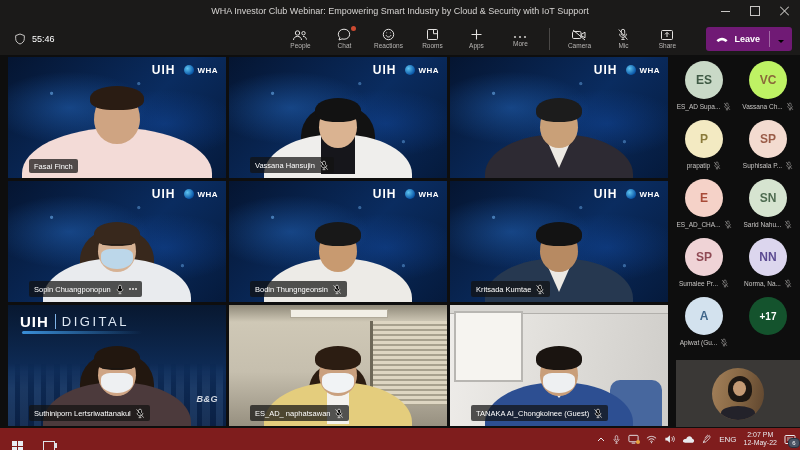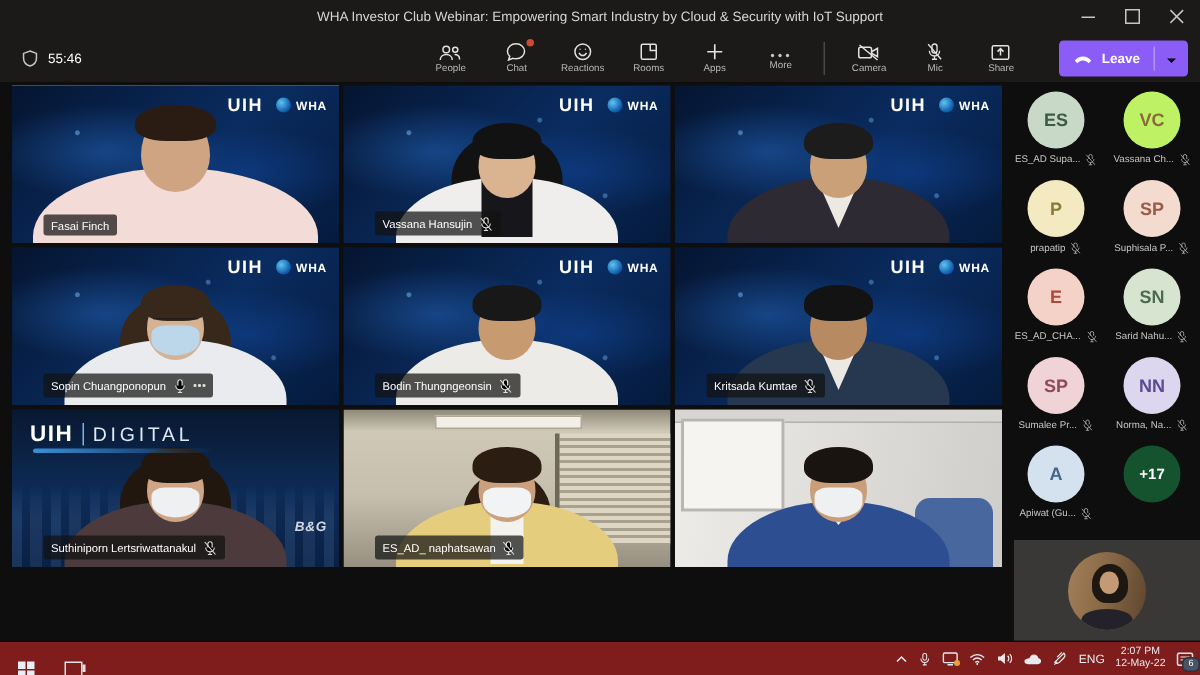--- a/index.html
+++ b/index.html
@@ -27,21 +27,21 @@
   .tbbtn svg{stroke:#e4e2e0;fill:none;}
   .tbbtn .lbl{font-size:6.5px;color:#b8b6b4;}
   .tb-sep{width:1px;height:22px;background:#4a4846;margin:0 6px;}
   .chatdot{position:absolute;top:3px;right:9px;width:5px;height:5px;border-radius:50%;}
   .leavebtn{height:24px;border-radius:3px;display:flex;align-items:center;margin-left:8px;color:#fff;cursor:pointer;}
   .leavebtn .leavemain{display:flex;align-items:center;gap:5px;padding:0 9px;font-size:9px;font-weight:bold;}
   .leavebtn .leavediv{width:1px;height:16px;background:rgba(255,255,255,.35);}
   .leavebtn .leavechev{padding:0 7px;}
   
   .stage{position:absolute;left:0;top:55px;width:800px;height:373px;background:#0e0e0e;}
-  .grid{position:absolute;left:8px;top:2px;width:660px;height:321px;display:grid;
+  .grid{position:absolute;left:8px;top:2px;width:660px;height:369px;display:grid;
         grid-template-columns:repeat(3,1fr);grid-template-rows:repeat(3,1fr);gap:3px;}
   .tile{position:relative;overflow:hidden;background:#06152e;}
   .tile.activeb{outline:2px solid #a79bd0;outline-offset:-2px;}
   
   .bg-navy{position:absolute;inset:0;
     background:
       radial-gradient(ellipse 60% 50% at 28% 42%, rgba(45,125,225,.38), transparent 60%),
       radial-gradient(ellipse 55% 45% at 72% 55%, rgba(25,95,205,.30), transparent 62%),
       radial-gradient(ellipse 40% 30% at 50% 80%, rgba(20,80,180,.25), transparent 65%),
       linear-gradient(135deg,#051531 0%,#0a2c60 55%,#051a3c 100%);}
@@ -325,21 +325,21 @@
           <use href="#i-mic-off"></use>
         </svg>
       <span class="lbl">Mic</span>
     </div>
     <div class="tbbtn">
       <svg width="14" height="12">
           <use href="#i-share"></use>
         </svg>
       <span class="lbl">Share</span>
     </div>
-    <div class="leavebtn" style="background: #8b5cf6; margin-left: 16px;">
+    <div class="leavebtn" style="background: #701a75; margin-left: 16px;">
       <span class="leavemain">
         <svg width="14" height="8" style="stroke:none;fill:#fff">
             <use href="#i-phone"></use>
           </svg>
         <span>Leave</span>
       </span>
       <span class="leavediv"></span>
       <span class="leavechev">
         <svg width="8" height="5">
             <use href="#i-chev-down"></use>
@@ -523,20 +523,26 @@
     <div class="tile">
       <div class="bg-office2">
         <div class="ceil"></div>
         <div class="winframe"></div>
         <div class="chair"></div>
       </div>
       <div class="person p9 mask vtrim">
           <div class="torso"></div>
           <div class="head"></div>
         </div>
+      <div class="namelabel">
+        <span>TANAKA AI_Chongkolnee (Guest)</span>
+        <svg width="10" height="11">
+            <use href="#i-mic-off"></use>
+          </svg>
+      </div>
     </div>
 
   </div>
 </div>
 
 <div class="sidebar">
   <div class="avgrid">
     <div class="avcell">
       <span class="avcircle" style="background: rgb(201, 217, 199); color: rgb(63, 90, 69);">ES</span>
       <span class="avlabel">

